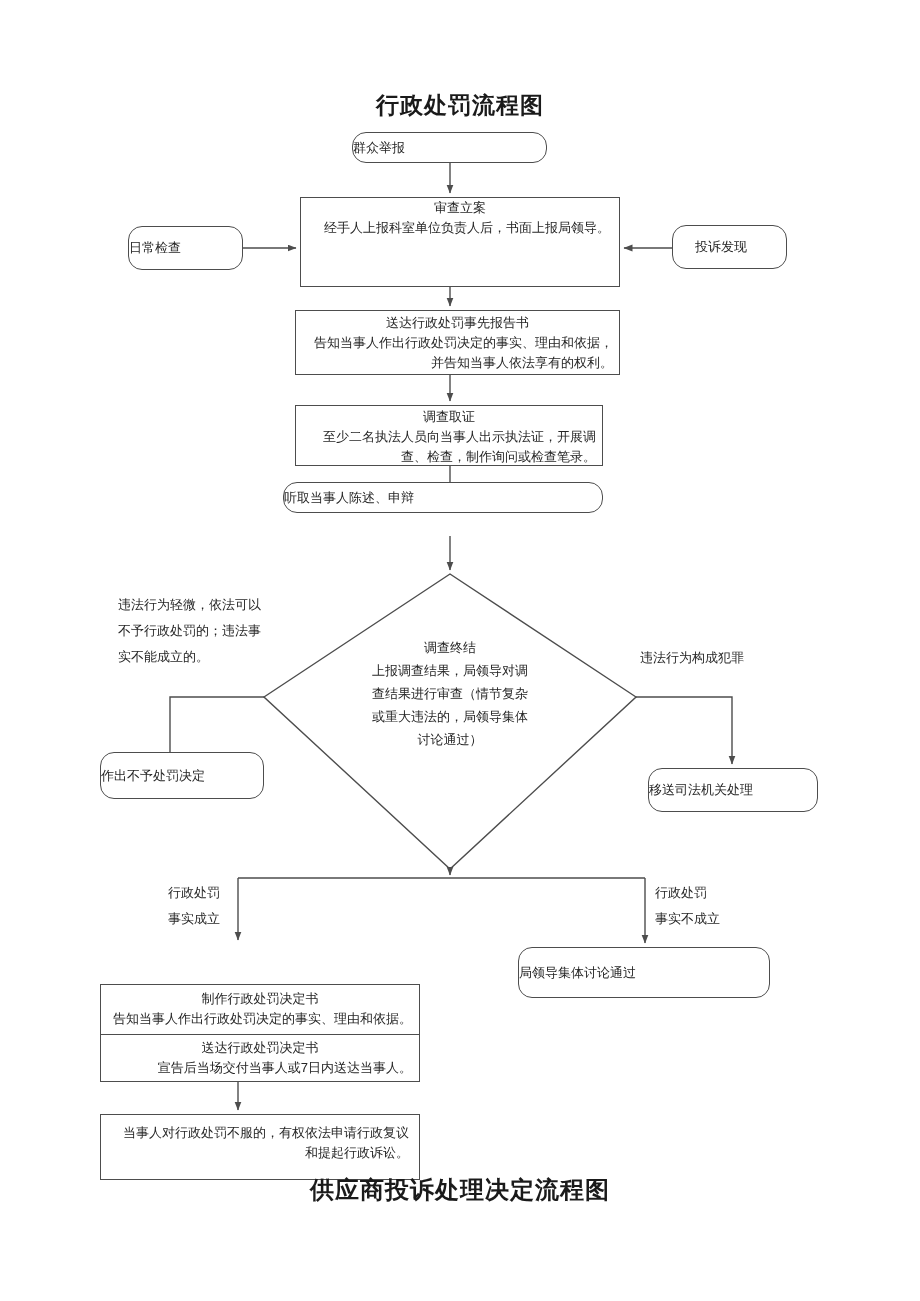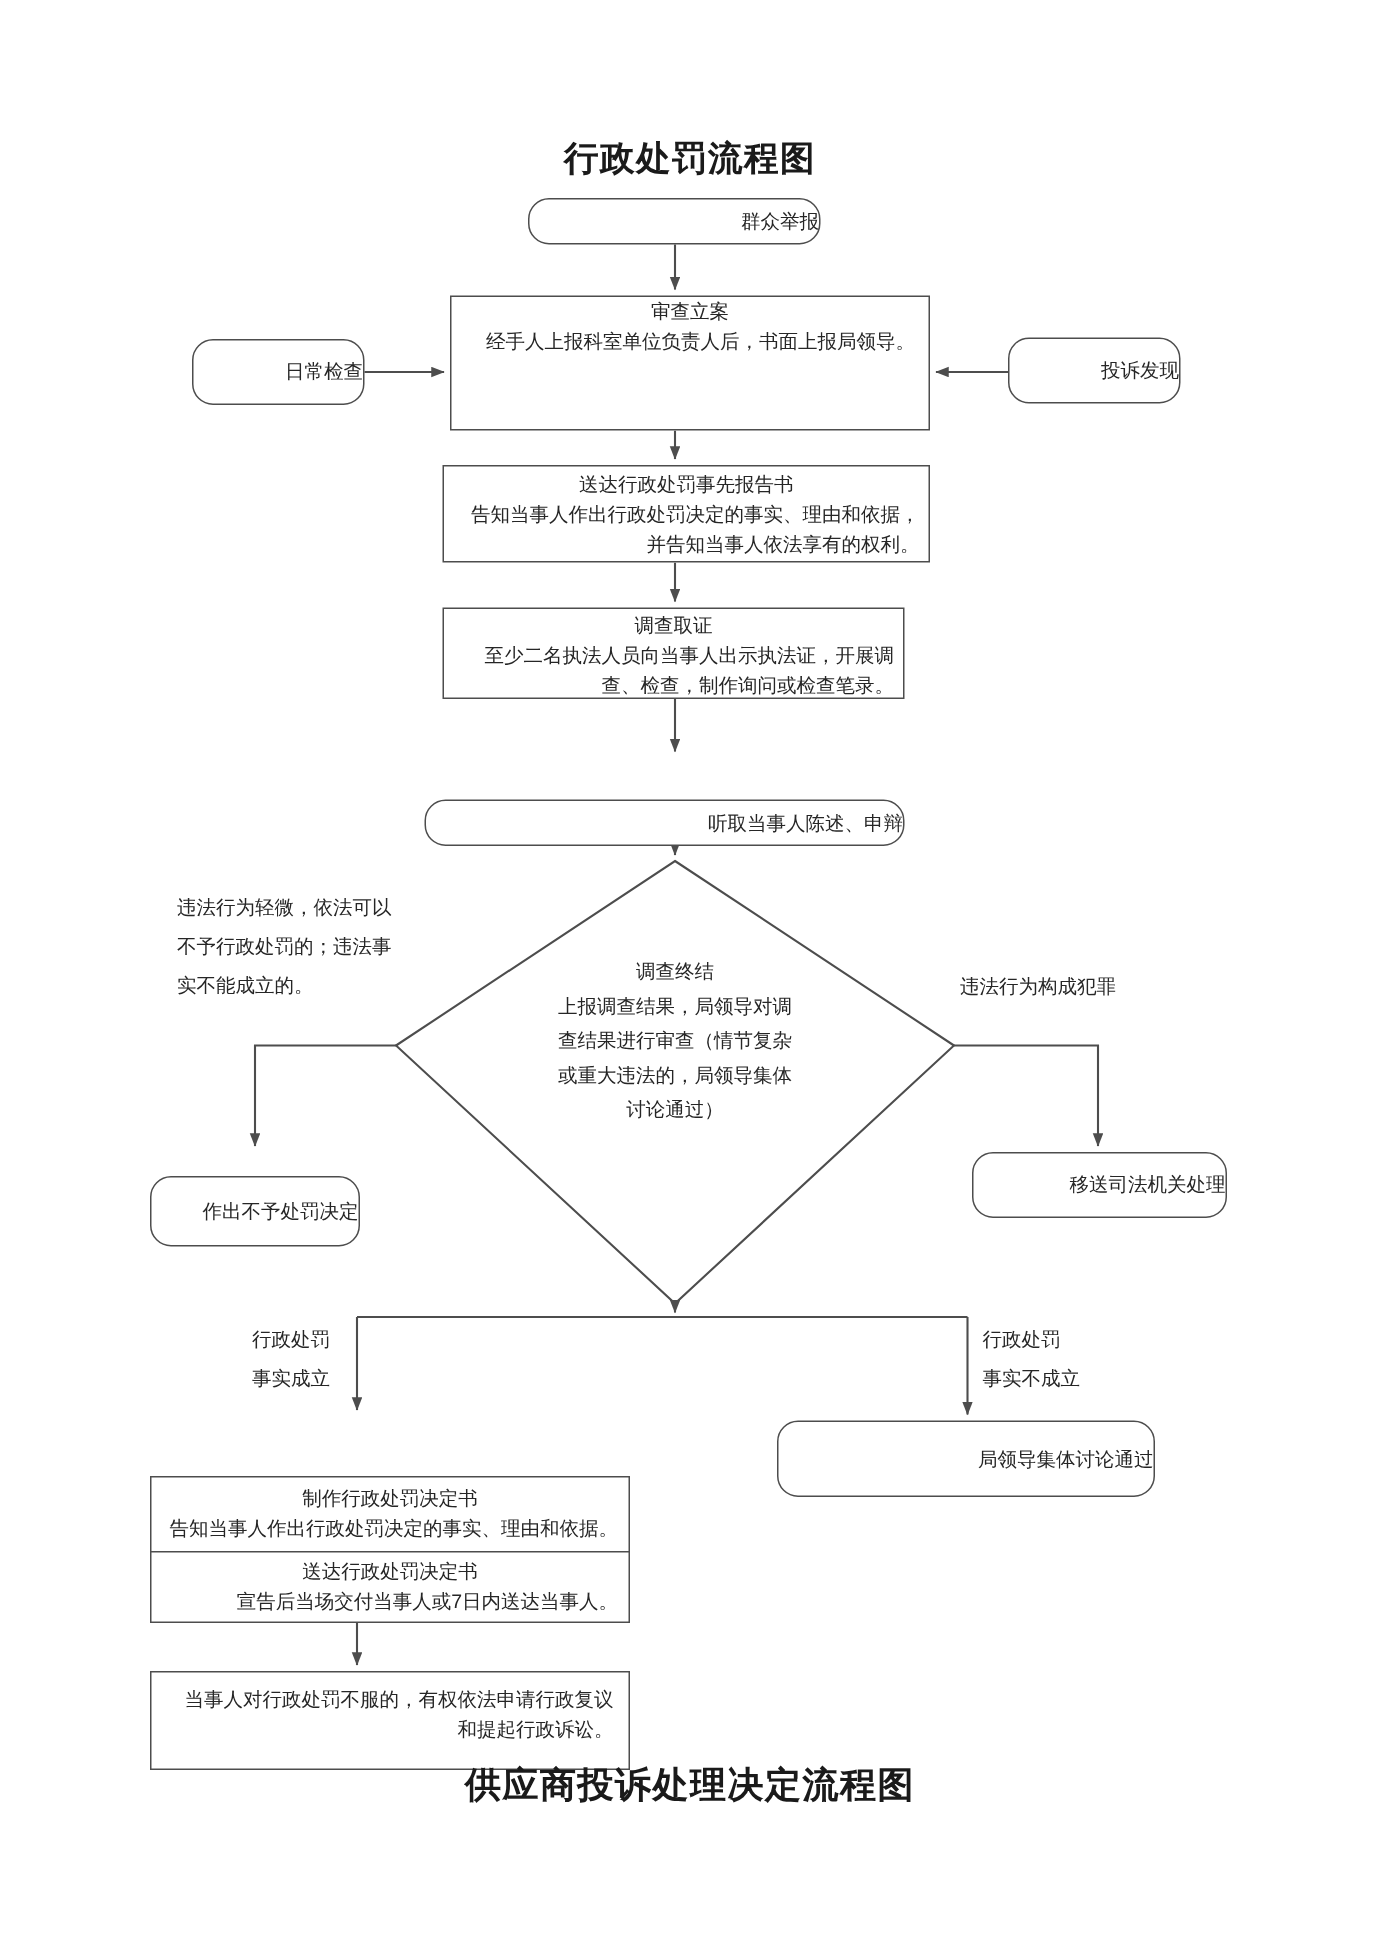--- a/index.html
+++ b/index.html
@@ -17,21 +17,21 @@
     position:absolute; left:0; width:920px; text-align:center;
     font-weight:bold; font-size:23px; letter-spacing:1px; z-index:2; color:#1a1a1a;
   }
   .footer-title { font-size:24px; }
   .box {
     position:absolute; border:1px solid var(--border,#4d4d4d);
     background:#ffffff; z-index:2; font-size:13px; line-height:20px; color:var(--text,#262626);
   }
   .box .title { display:block; text-align:center; }
   .box .body { display:block; text-align:right; }
-  .center { display:flex; align-items:center; justify-content:flex-end; text-align:center;border-radius:14px; }
+  .center { display:flex; align-items:center; justify-content:flex-start; text-align:center;border-radius:14px; }
   .label { position:absolute; z-index:2; font-size:13px; line-height:26px; color:var(--text,#262626); }
   .label span { display:block; }
   .diamond-text {
     position:absolute; z-index:2; text-align:center;
     font-size:13px; line-height:23px; color:var(--text,#262626);
   }
   .diamond-text .title { display:block; }
 </style>
 </head>
 <body>
@@ -86,34 +86,34 @@
   <div class="box" style="left:295px; top:310px; width:325px; height:65px; padding:2px 6px;">
     <span class="title">送达行政处罚事先报告书</span>
     <span class="body">告知当事人作出行政处罚决定的事实、理由和依据，并告知当事人依法享有的权利。</span>
   </div>
 
   <div class="box" style="left:295px; top:405px; width:308px; height:61px; padding:1px 6px;">
     <span class="title">调查取证</span>
     <span class="body">至少二名执法人员向当事人出示执法证，开展调查、检查，制作询问或检查笔录。</span>
   </div>
 
-  <div class="box center" style="left:283px; top:533px; width:320px; height:31px;">
+  <div class="box center" style="left:283px; top:482px; width:320px; height:31px;">
     <span>听取当事人陈述、申辩</span>
   </div>
 
   <div class="diamond-text" style="left:370px; top:636px; width:160px;">
     <span class="title">调查终结</span>
     <span>上报调查结果，局领导对调查结果进行审查（情节复杂或重大违法的，局领导集体讨论通过）</span>
   </div>
 
   <div class="label" style="left:118px; top:592px; width:148px;">违法行为轻微，依法可以不予行政处罚的；违法事实不能成立的。</div>
 
   <div class="label" style="left:640px; top:648px; width:120px; line-height:20px;">违法行为构成犯罪</div>
 
-  <div class="box center" style="left:100px; top:784px; width:140px; height:47px;">
+  <div class="box center" style="left:100px; top:752px; width:164px; height:47px;">
     <span>作出不予处罚决定</span>
   </div>
 
   <div class="box center" style="left:648px; top:768px; width:170px; height:44px;">
     <span>移送司法机关处理</span>
   </div>
 
   <div class="label" style="left:168px; top:880px;">
     <span>行政处罚</span>
     <span>事实成立</span>

